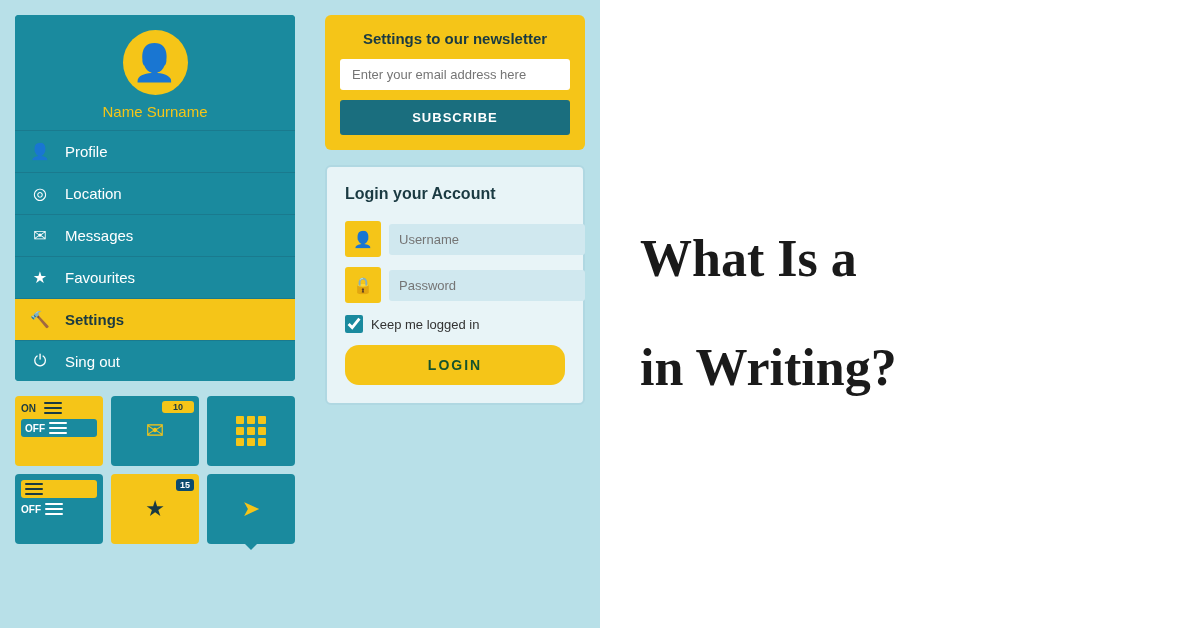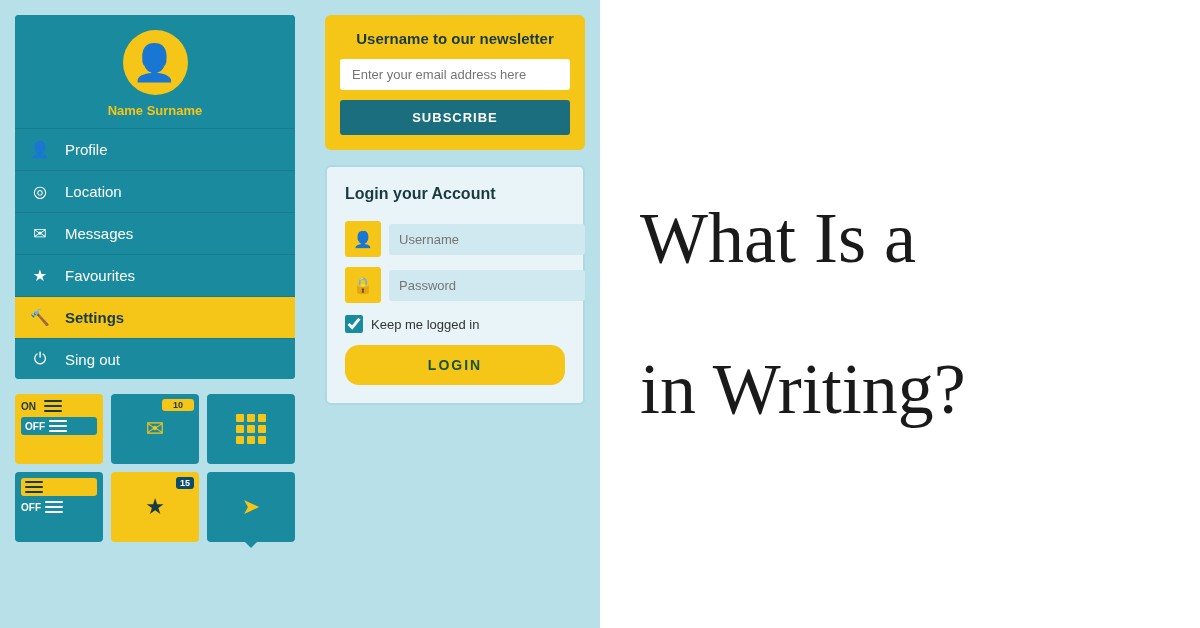--- a/index.html
+++ b/index.html
@@ -47,22 +47,22 @@
       margin-bottom: 8px;
     }
 
     .avatar-icon {
       font-size: 36px;
       color: #1a8a9e;
     }
 
     .user-name {
       color: #f5c518;
-      font-size: 13px;
-      font-weight: bold;
+      font-size: 15px;
+      font-weight: normal;
     }
 
     .sidebar-menu {
       list-style: none;
     }
 
     .sidebar-menu li {
       display: flex;
       align-items: center;
       padding: 11px 15px;
@@ -352,22 +352,22 @@
     .right-panel {
       flex: 1;
       padding: 30px 40px;
       display: flex;
       align-items: center;
       background: #ffffff;
     }
 
     .article-heading {
       font-family: Georgia, 'Times New Roman', serif;
-      font-size: 72px;
-      font-weight: 400;
+      font-size: 52px;
+      font-weight: 700;
       color: #1a1a1a;
       line-height: 1.05;
     }
   </style>
 </head>
 <body>
 
 <div class="left-panel">
 
   <div class="sidebar-card">
@@ -473,21 +473,21 @@
       <span class="arrow-icon">➤</span>
       <div style="position:absolute; bottom:-6px; left:50%; transform:translateX(-50%); width:0; height:0; border-left:10px solid transparent; border-right:10px solid transparent; border-top:10px solid #1a8a9e;"></div>
     </div>
 
   </div>
 </div>
 
 <div class="middle-panel">
 
   <div class="newsletter-card">
-    <div class="newsletter-title">Username to our newsletter</div>
+    <div class="newsletter-title">Settings to our newsletter</div>
     <input class="newsletter-input" type="email" placeholder="Enter your email address here" style="">
     <button class="subscribe-btn">SUBSCRIBE</button>
   </div>
 
   <div class="login-card">
     <div class="login-title">Login your Account</div>
 
     <div class="login-field">
       <div class="field-icon">👤</div>
       <input class="login-input" type="text" placeholder="Username" style="">

